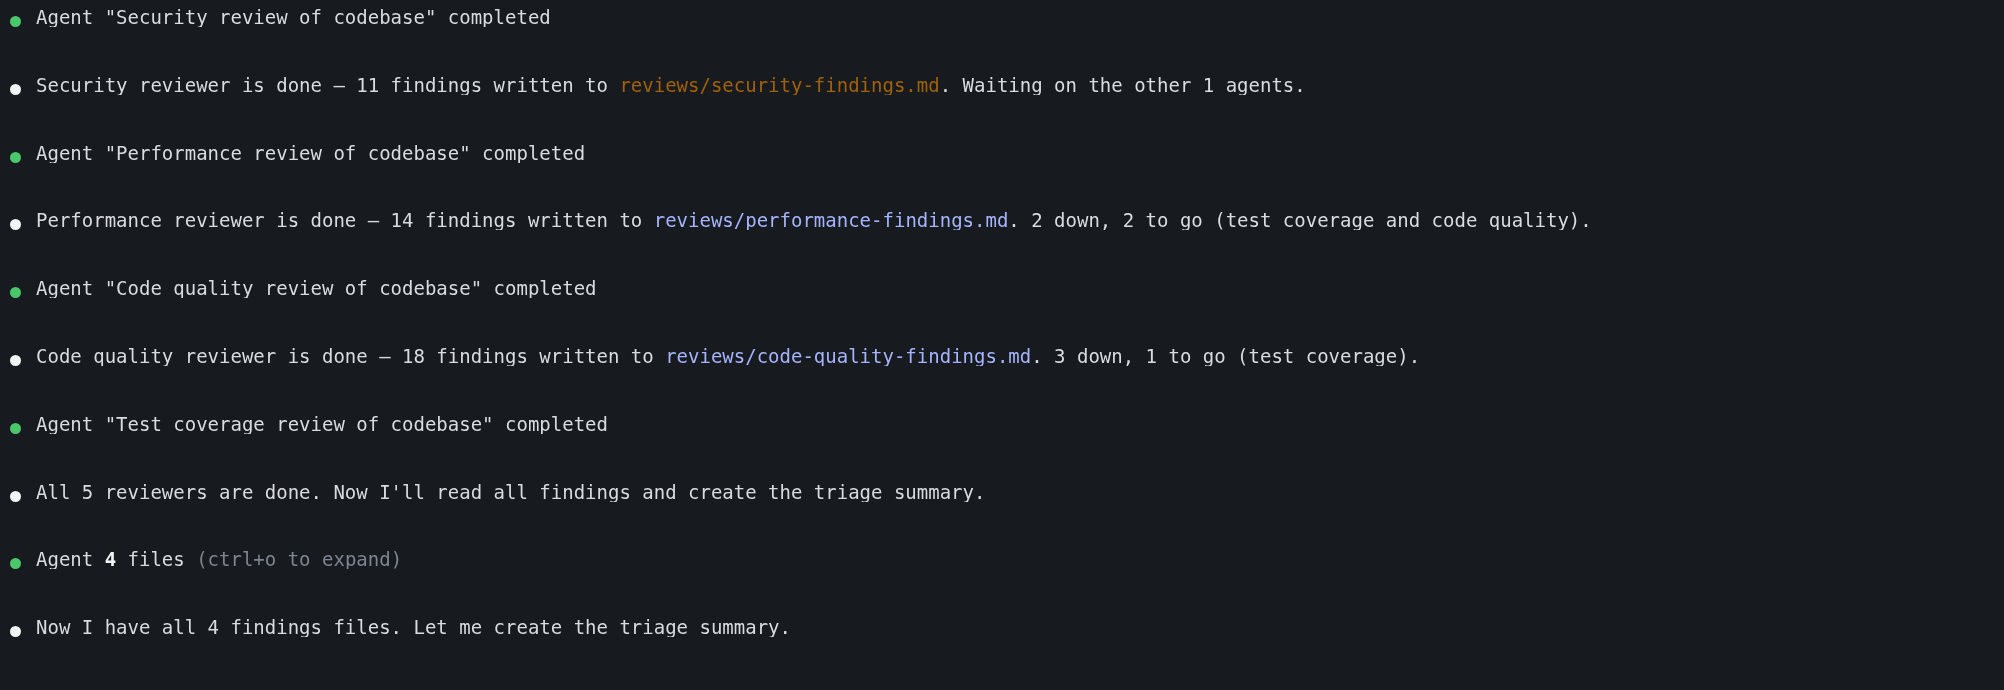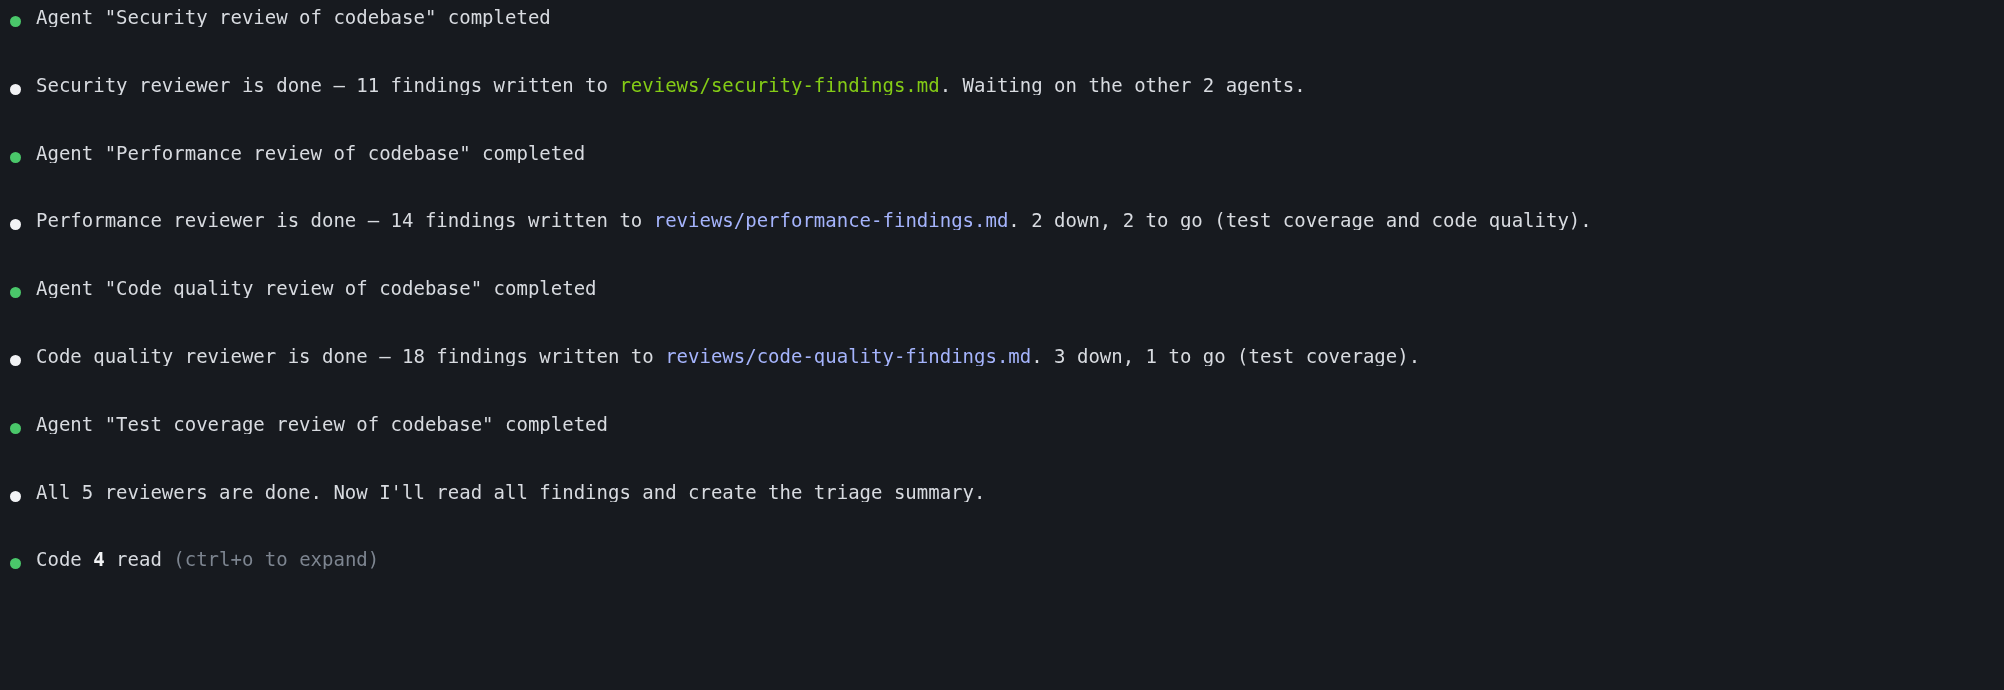--- a/index.html
+++ b/index.html
@@ -72,21 +72,22 @@
   .seg.plain  { color: #d8dbe0; }
   .seg.path   { color: #a5b4fc; }
   .seg.dim    { color: #7d8590; text-align: center; }
   .seg.bold   { color: #f2f3f5; font-weight: bold; }
 </style>
 </head>
 <body style="background: rgb(23, 26, 31); color: rgb(216, 219, 224);">
 
 <div id="transcript">
     <div class="row"><div class="bullet-cell"><span class="dot status" style="background: rgb(74, 199, 106);"></span></div><div class="text-cell"><span class="seg plain">Agent "Security review of codebase" completed</span></div></div>
-    <div class="row"><div class="bullet-cell"><span class="dot message" style="background: rgb(242, 243, 245);"></span></div><div class="text-cell"><span class="seg plain">Security reviewer is done — 11 findings written to </span><span class="seg path" style="color: #84cc16; margin-top: 44px;">reviews/security-findings.md</span><span class="seg plain">. Waiting on the other 2 agents.</span></div></div>
+    <div class="row"><div class="bullet-cell"><span class="dot message" style="background: rgb(242, 243, 245);"></span></div><div class="text-cell"><span class="seg plain">Security reviewer is done — 11 findings written to </span><span class="seg path" style="color: #a16207; margin-top: 44px;">reviews/security-findings.md</span><span class="seg plain">. Waiting on the other 1 agents.</span></div></div>
     <div class="row"><div class="bullet-cell"><span class="dot status" style="background: rgb(74, 199, 106);"></span></div><div class="text-cell"><span class="seg plain">Agent "Performance review of codebase" completed</span></div></div>
     <div class="row"><div class="bullet-cell"><span class="dot message" style="background: rgb(242, 243, 245);"></span></div><div class="text-cell"><span class="seg plain">Performance reviewer is done — 14 findings written to </span><span class="seg path" style="color: rgb(165, 180, 252);">reviews/performance-findings.md</span><span class="seg plain">. 2 down, 2 to go (test coverage and code quality).</span></div></div>
     <div class="row"><div class="bullet-cell"><span class="dot status" style="background: rgb(74, 199, 106);"></span></div><div class="text-cell"><span class="seg plain">Agent "Code quality review of codebase" completed</span></div></div>
     <div class="row"><div class="bullet-cell"><span class="dot message" style="background: rgb(242, 243, 245);"></span></div><div class="text-cell"><span class="seg plain">Code quality reviewer is done — 18 findings written to </span><span class="seg path" style="color: rgb(165, 180, 252);">reviews/code-quality-findings.md</span><span class="seg plain">. 3 down, 1 to go (test coverage).</span></div></div>
     <div class="row"><div class="bullet-cell"><span class="dot status" style="background: rgb(74, 199, 106);"></span></div><div class="text-cell"><span class="seg plain">Agent "Test coverage review of codebase" completed</span></div></div>
     <div class="row"><div class="bullet-cell"><span class="dot message" style="background: rgb(242, 243, 245);"></span></div><div class="text-cell"><span class="seg plain">All 5 reviewers are done. Now I'll read all findings and create the triage summary.</span></div></div>
-    <div class="row"><div class="bullet-cell"><span class="dot status" style="background: rgb(74, 199, 106);"></span></div><div class="text-cell"><span class="seg plain">Code </span><span class="seg bold" style="color: rgb(242, 243, 245);">4</span><span class="seg plain"> read </span><span class="seg dim" style="color: rgb(125, 133, 144);">(ctrl+o to expand)</span></div></div>
+    <div class="row"><div class="bullet-cell"><span class="dot status" style="background: rgb(74, 199, 106);"></span></div><div class="text-cell"><span class="seg plain">Agent </span><span class="seg bold" style="color: rgb(242, 243, 245);">4</span><span class="seg plain"> files </span><span class="seg dim" style="color: rgb(125, 133, 144);">(ctrl+o to expand)</span></div></div>
+    <div class="row"><div class="bullet-cell"><span class="dot message" style="background: rgb(242, 243, 245);"></span></div><div class="text-cell"><span class="seg plain">Now I have all 4 findings files. Let me create the triage summary.</span></div></div>
   </div>
 
 </body></html>

